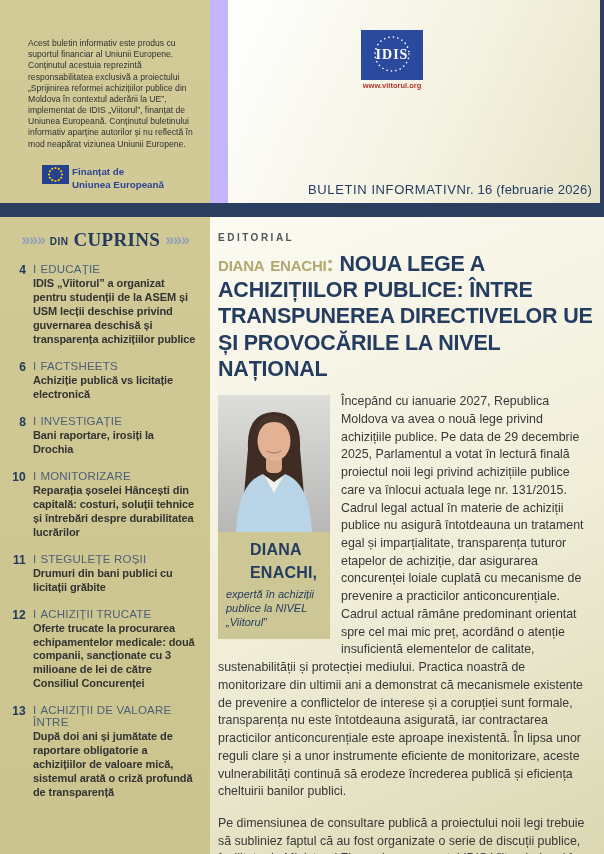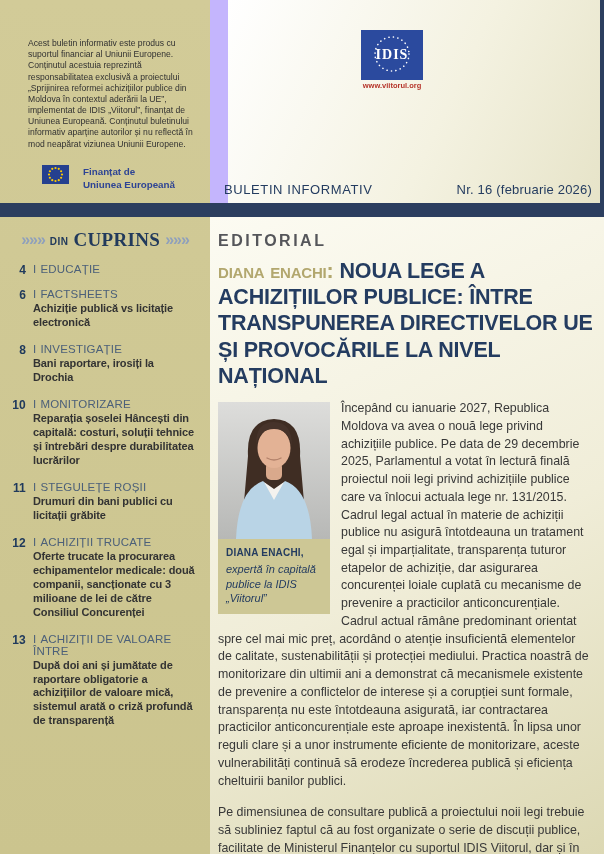--- a/index.html
+++ b/index.html
@@ -4,41 +4,41 @@
 <style>
   html,body{margin:0;padding:0;background:#888;}
   .page{position:relative;width:604px;height:854px;overflow:hidden;
         font-family:"Liberation Sans",sans-serif;background:#c4b5fd;}
 
   
   .sidebar{position:absolute;left:0;top:0;width:210px;height:854px;
            background:linear-gradient(#d2cb98,#cbc48e);}
   .disclaimer{position:absolute;left:28px;top:38px;width:168px;
               font-size:8.6px;line-height:1.3;color:#313131;}
-  .eu-block{position:absolute;left:42px;top:165px;display:flex;align-items:flex-start;gap:14px;}
+  .eu-block{position:absolute;left:42px;top:165px;display:flex;align-items:flex-start;gap:3px;}
   .eu-flag{display:block;}
   .eu-label{font-size:9.8px;font-weight:bold;color:#2e4494;line-height:1.3;padding-top:1px;}
 
   
   .header{position:absolute;left:228px;top:0;width:394px;height:203px;
           background:linear-gradient(115deg,#ffffff 0%,#f4f2e1 55%,#e5e2c6 100%);}
   .header-edge{position:absolute;right:0;top:0;width:4px;height:217px;background:#2c3e5f;z-index:6;}
   .idis-logo{position:absolute;left:133px;top:30px;width:62px;text-align:center;}
   .masthead{position:absolute;left:14px;top:90px;color:#243c60;}
   .mast-line1{font-size:34px;font-weight:800;letter-spacing:0px;white-space:nowrap;
               transform:scaleX(1.03);transform-origin:left;}
   .mast-line2{display:flex;align-items:center;font-size:60px;font-weight:800;letter-spacing:3px;
               margin-top:-6px;transform:scaleX(1.12);transform-origin:left;white-space:nowrap;}
   .lens-wrap{display:inline-block;position:relative;width:50px;height:50px;margin:2px 3px 0 3px;}
   .lens{position:absolute;left:0;top:0;width:30px;height:30px;border:10px solid #243c60;border-radius:50%;
         background:radial-gradient(circle,#4a4f55 0%,#9aa2ab 48%,#e8ebee 78%,#f5f6f7 100%);}
   .lens::before{content:"";position:absolute;width:36px;height:13px;background:#243c60;
         left:-27px;top:36px;border-radius:3px;transform:rotate(-45deg);}
   .subtitle-row{position:absolute;left:14px;top:182px;width:368px;display:flex;
-        justify-content:space-between;font-size:13px;color:#243c60;letter-spacing:0.6px;z-index:7;}
+        justify-content:flex-end;font-size:13px;color:#243c60;letter-spacing:0.6px;z-index:7;}
   .issue{letter-spacing:0.2px;}
 
   .divider{position:absolute;left:0;top:203px;width:604px;height:14px;background:#2c3e5f;z-index:5;}
 
   
   .toc-header{position:absolute;left:4px;top:229px;width:202px;display:flex;align-items:center;
         justify-content:center;gap:5px;}
   .chev{font-size:16px;font-weight:bold;color:#8fa0bc;letter-spacing:-1px;line-height:1;}
   .toc-din{font-size:10px;font-weight:800;color:#223a5c;letter-spacing:0.5px;padding-top:3px;}
   .toc-cuprins{font-size:19px;font-weight:800;color:#223a5c;letter-spacing:0.3px;font-family:Liberation Serif, serif;}
@@ -46,29 +46,29 @@
   .toc-item{margin-bottom:13px;cursor:pointer;}
   .toc-head{position:relative;font-size:11.5px;color:#4c6079;margin-bottom:2px;letter-spacing:0.2px;}
   .toc-num{position:absolute;left:-24px;width:17px;text-align:right;font-weight:800;
         color:#203a5c;font-size:12px;}
   .toc-sep{margin-right:4px;color:#4c6079;}
   .toc-desc{font-size:11px;font-weight:bold;line-height:1.27;color:#333;letter-spacing:-0.1px;}
 
   
   .main{position:absolute;left:210px;top:217px;width:394px;height:637px;
         background:linear-gradient(155deg,#fcfbf2 0%,#f0edd8 55%,#dcd8b3 100%);}
-  .kicker{margin:15px 13px 8px 8px;font-size:16px;font-weight:bold;letter-spacing:2.5px;color:#55565a;}
+  .kicker{margin:15px 13px 8px 8px;font-size:10px;font-weight:bold;letter-spacing:2.5px;color:#55565a;}
   .art-title{margin:0 10px 0 8px;font-size:21.5px;line-height:1.22;font-weight:800;
         color:#243c60;letter-spacing:-0.2px;}
   .art-author{color:#b2a76e;font-variant:small-caps;text-transform:lowercase;margin-right:6px;}
   .art-body{margin:11px 12px 0 8px;font-size:12.4px;line-height:1.43;color:#383838;}
   .photo-fig{float:left;width:112px;margin:2px 11px 6px 0;}
   .photo-fig svg{display:block;}
   .caption{background:#cdc795;padding:7px 8px 9px;color:#243c60;}
-  .cap-name{font-weight:800;font-size:10px;letter-spacing:0.2px;}
+  .cap-name{font-weight:800;font-size:16px;letter-spacing:0.2px;margin-left:24px;}
   .cap-role{font-style:italic;font-size:11px;line-height:1.3;margin-top:2px;}
   .para2{margin-top:14px;}
 </style>
 </head>
 <body>
 
 <div class="page">
 
   <div class="sidebar">
     <div class="disclaimer">Acest buletin informativ este produs cu suportul financiar al Uniunii Europene. Conținutul acestuia reprezintă responsabilitatea exclusivă a proiectului „Sprijinirea reformei achizițiilor publice din Moldova în contextul aderării la UE”, implementat de IDIS „Viitorul”, finanțat de Uniunea Europeană. Conținutul buletinului informativ aparține autorilor și nu reflectă în mod neapărat viziunea Uniunii Europene.</div>
@@ -101,20 +101,21 @@
       <span class="toc-din">DIN</span>
       <span class="toc-cuprins">CUPRINS</span>
       <span class="chev">»»»</span>
     </div>
 
     <div class="toc-list">
       <div class="toc-item">
         <div class="toc-head">
           <span class="toc-num">4</span><span class="toc-sep">I</span><span>EDUCAȚIE</span>
         </div>
+        <div class="toc-desc">IDIS „Viitorul” a organizat pentru studenții de la ASEM și USM lecții deschise privind guvernarea deschisă și transparența achizițiilor publice</div>
       </div>
       <div class="toc-item">
         <div class="toc-head">
           <span class="toc-num">6</span><span class="toc-sep">I</span><span>FACTSHEETS</span>
         </div>
         <div class="toc-desc">Achiziție publică vs licitație electronică</div>
       </div>
       <div class="toc-item">
         <div class="toc-head">
           <span class="toc-num">8</span><span class="toc-sep">I</span><span>INVESTIGAȚIE</span>
@@ -182,21 +183,21 @@
           <path d="M30 54 Q28 18 56 17 Q84 18 82 54 L86 100 L26 100 Z" fill="#3f2d23"></path>
           <rect x="48" y="60" width="16" height="18" rx="5" fill="#d9a98c"></rect>
           <ellipse cx="56" cy="46" rx="16.5" ry="20" fill="#e3b295"></ellipse>
           <path d="M38 42 Q38 20 56 20 Q74 20 74 44 Q70 27 56 27 Q42 27 38 42 Z" fill="#46332a"></path>
           <path d="M18 137 Q20 88 45 79 L56 90 L67 79 Q92 88 94 137 Z" fill="#b9d4e6"></path>
           <path d="M46 80 L56 98 L66 80 L56 87 Z" fill="#f4f2ee"></path>
           <path d="M49 56 Q56 60 63 56" stroke="#b3826b" stroke-width="1.4" fill="none" stroke-linecap="round"></path>
         </svg>
         <div class="caption">
           <div class="cap-name">DIANA ENACHI,</div>
-          <div class="cap-role">expertă în capitală publice la IDIS „Viitorul”</div>
+          <div class="cap-role">expertă în achiziții publice la NIVEL „Viitorul”</div>
         </div>
       </div>
       <div>Începând cu ianuarie 2027, Republica Moldova va avea o nouă lege privind achizițiile publice. Pe data de 29 decembrie 2025, Parlamentul a votat în lectură finală proiectul noii legi privind achizițiile publice care va înlocui actuala lege nr. 131/2015. Cadrul legal actual în materie de achiziții publice nu asigură întotdeauna un tratament egal și imparțialitate, transparența tuturor etapelor de achiziție, dar asigurarea concurenței loiale cuplată cu mecanisme de prevenire a practicilor anticoncurențiale. Cadrul actual rămâne predominant orientat spre cel mai mic preț, acordând o atenție insuficientă elementelor de calitate, sustenabilității și protecției mediului. Practica noastră de monitorizare din ultimii ani a demonstrat că mecanismele existente de prevenire a conflictelor de interese și a corupției sunt formale, transparența nu este întotdeauna asigurată, iar contractarea practicilor anticoncurențiale este aproape inexistentă. În lipsa unor reguli clare și a unor instrumente eficiente de monitorizare, aceste vulnerabilități continuă să erodeze încrederea publică și eficiența cheltuirii banilor publici.</div>
       <div class="para2">Pe dimensiunea de consultare publică a proiectului noii legi trebuie să subliniez faptul că au fost organizate o serie de discuții publice, facilitate de Ministerul Finanțelor cu suportul IDIS Viitorul, dar și în Comisia parlamentară economie, buget și finanțe.</div>
 
     </div>
   </div>
 
 </div>
 

